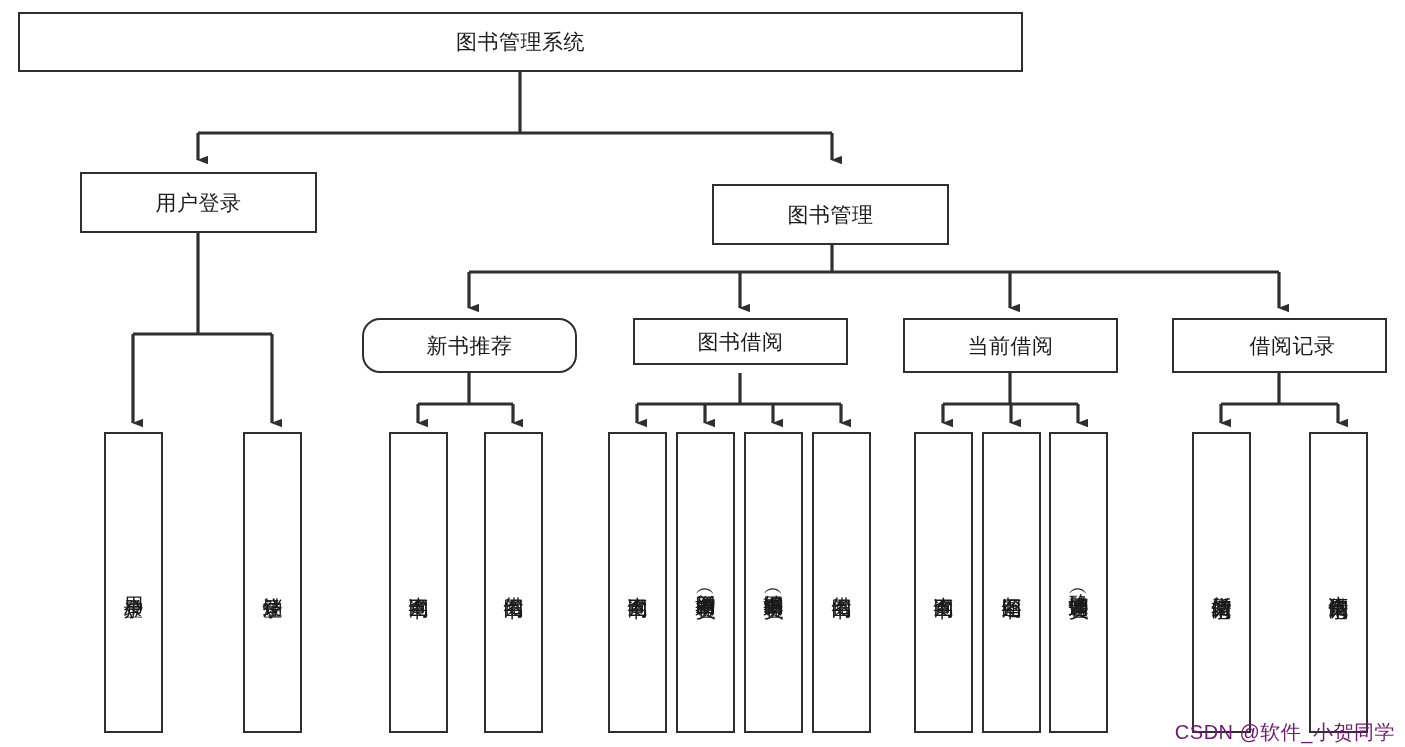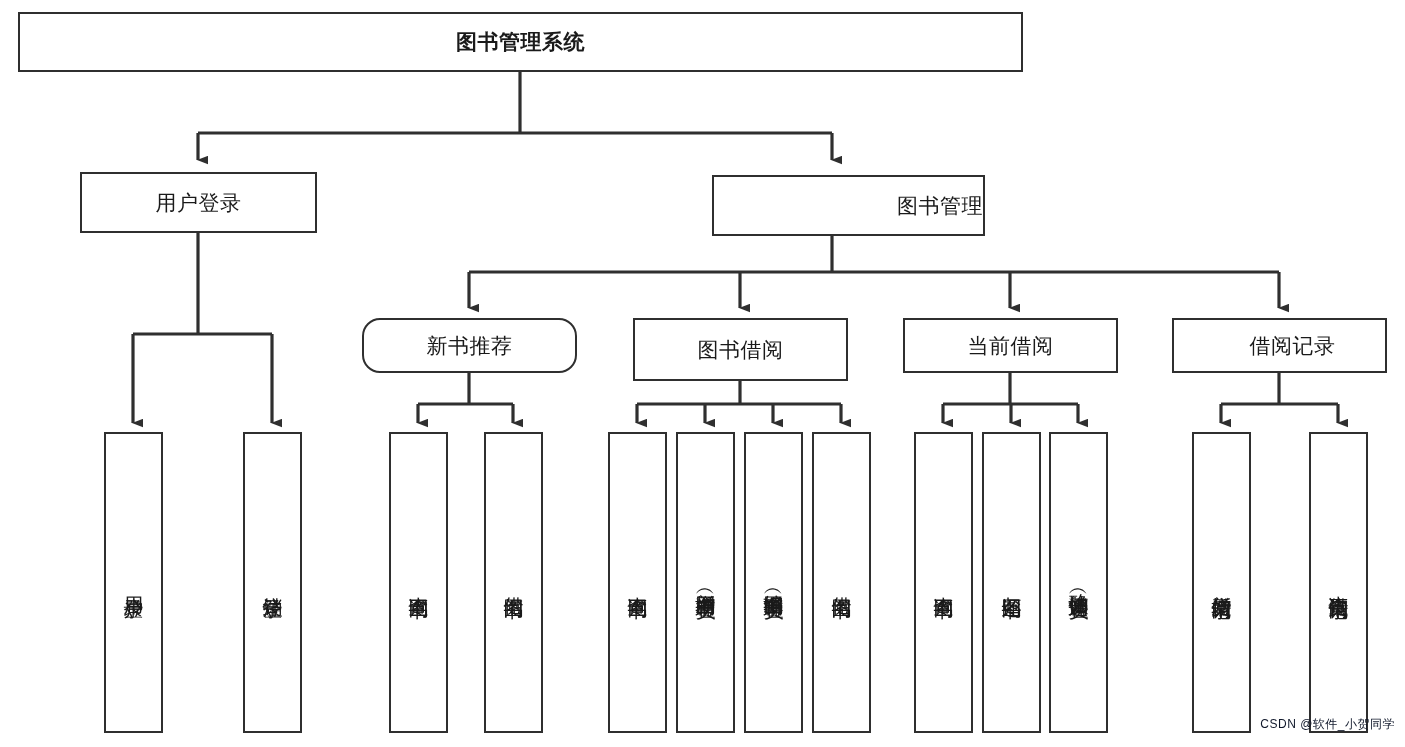--- a/index.html
+++ b/index.html
@@ -53,23 +53,23 @@
     writing-mode: vertical-rl;
     text-orientation: upright;
     line-height: 1.25;
     letter-spacing: 1px;
     white-space: nowrap;
     text-align: center;
   }
   #watermark {
     position: absolute;
     right: 10px;
-    bottom: 14px;
-    font-size: 12px;
-    color: #0f172a;
+    bottom: 1px;
+    font-size: 20px;
+    color: #701a75;
     white-space: nowrap;
     letter-spacing: 0.5px;
   }
 </style>
 </head>
 <body>
 
 <div id="diagram-root">
 
   <svg class="diagram-canvas" viewBox="0 0 1405 747">
@@ -115,35 +115,35 @@
       <path d="M1011,404 L1011,423" marker-end="url(#arrowhead)"></path>
       <path d="M1078,404 L1078,423" marker-end="url(#arrowhead)"></path>
 
       <path d="M1279,373 L1279,404"></path>
       <path d="M1221,404 L1338,404"></path>
       <path d="M1221,404 L1221,423" marker-end="url(#arrowhead)"></path>
       <path d="M1338,404 L1338,423" marker-end="url(#arrowhead)"></path>
     </g>
   </svg>
 
-  <div class="node-box" style="left:18px; top:12px; width:1005px; height:60px;font-weight:bold;">
+  <div class="node-box" style="left:18px; top:12px; width:1005px; height:60px;">
     <span class="node-label-h">图书管理系统</span>
   </div>
 
   <div class="node-box" style="left:80px; top:172px; width:237px; height:61px;">
     <span class="node-label-h">用户登录</span>
   </div>
-  <div class="node-box" style="left:712px; top:175px; width:273px; height:61px;justify-content:flex-end;">
+  <div class="node-box" style="left:712px; top:184px; width:237px; height:61px;">
     <span class="node-label-h">图书管理</span>
   </div>
 
   <div class="node-box" style="left:362px; top:318px; width:215px; height:55px;border-radius:18px;">
     <span class="node-label-h">新书推荐</span>
   </div>
-  <div class="node-box" style="left:633px; top:318px; width:215px; height:63px;">
+  <div class="node-box" style="left:633px; top:318px; width:215px; height:47px;">
     <span class="node-label-h">图书借阅</span>
   </div>
   <div class="node-box" style="left:903px; top:318px; width:215px; height:55px;">
     <span class="node-label-h">当前借阅</span>
   </div>
   <div class="node-box" style="left:1172px; top:318px; width:215px; height:55px;padding-left:26px;">
     <span class="node-label-h">借阅记录</span>
   </div>
 
   <div class="node-box vertical" style="left:104px; top:432px; width:59px; height:301px;">

